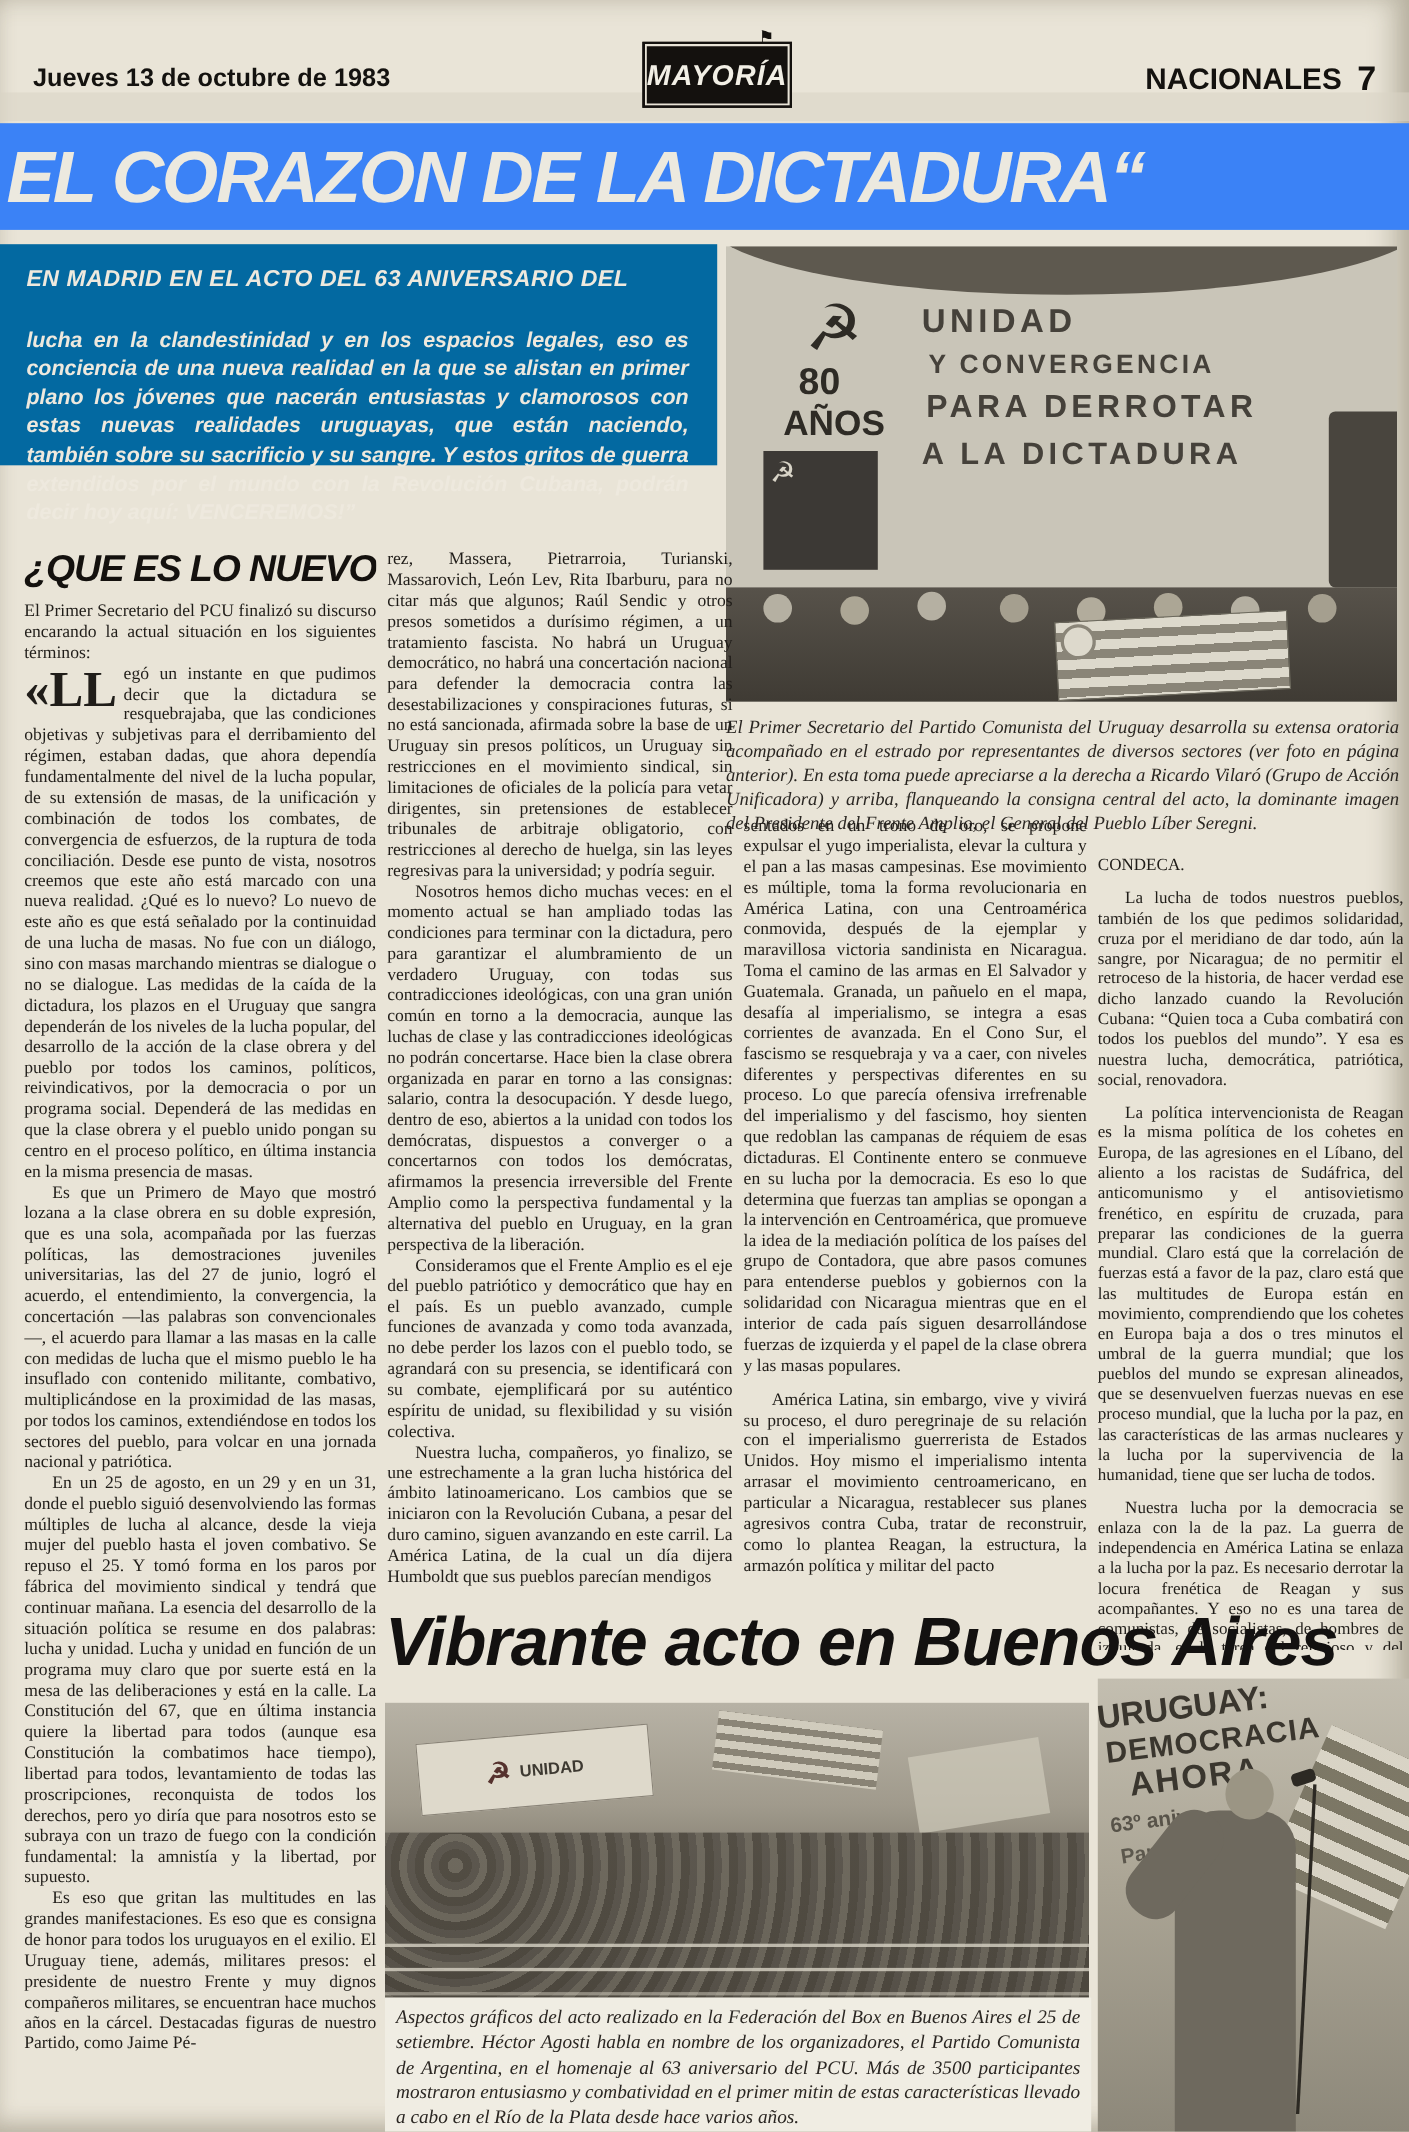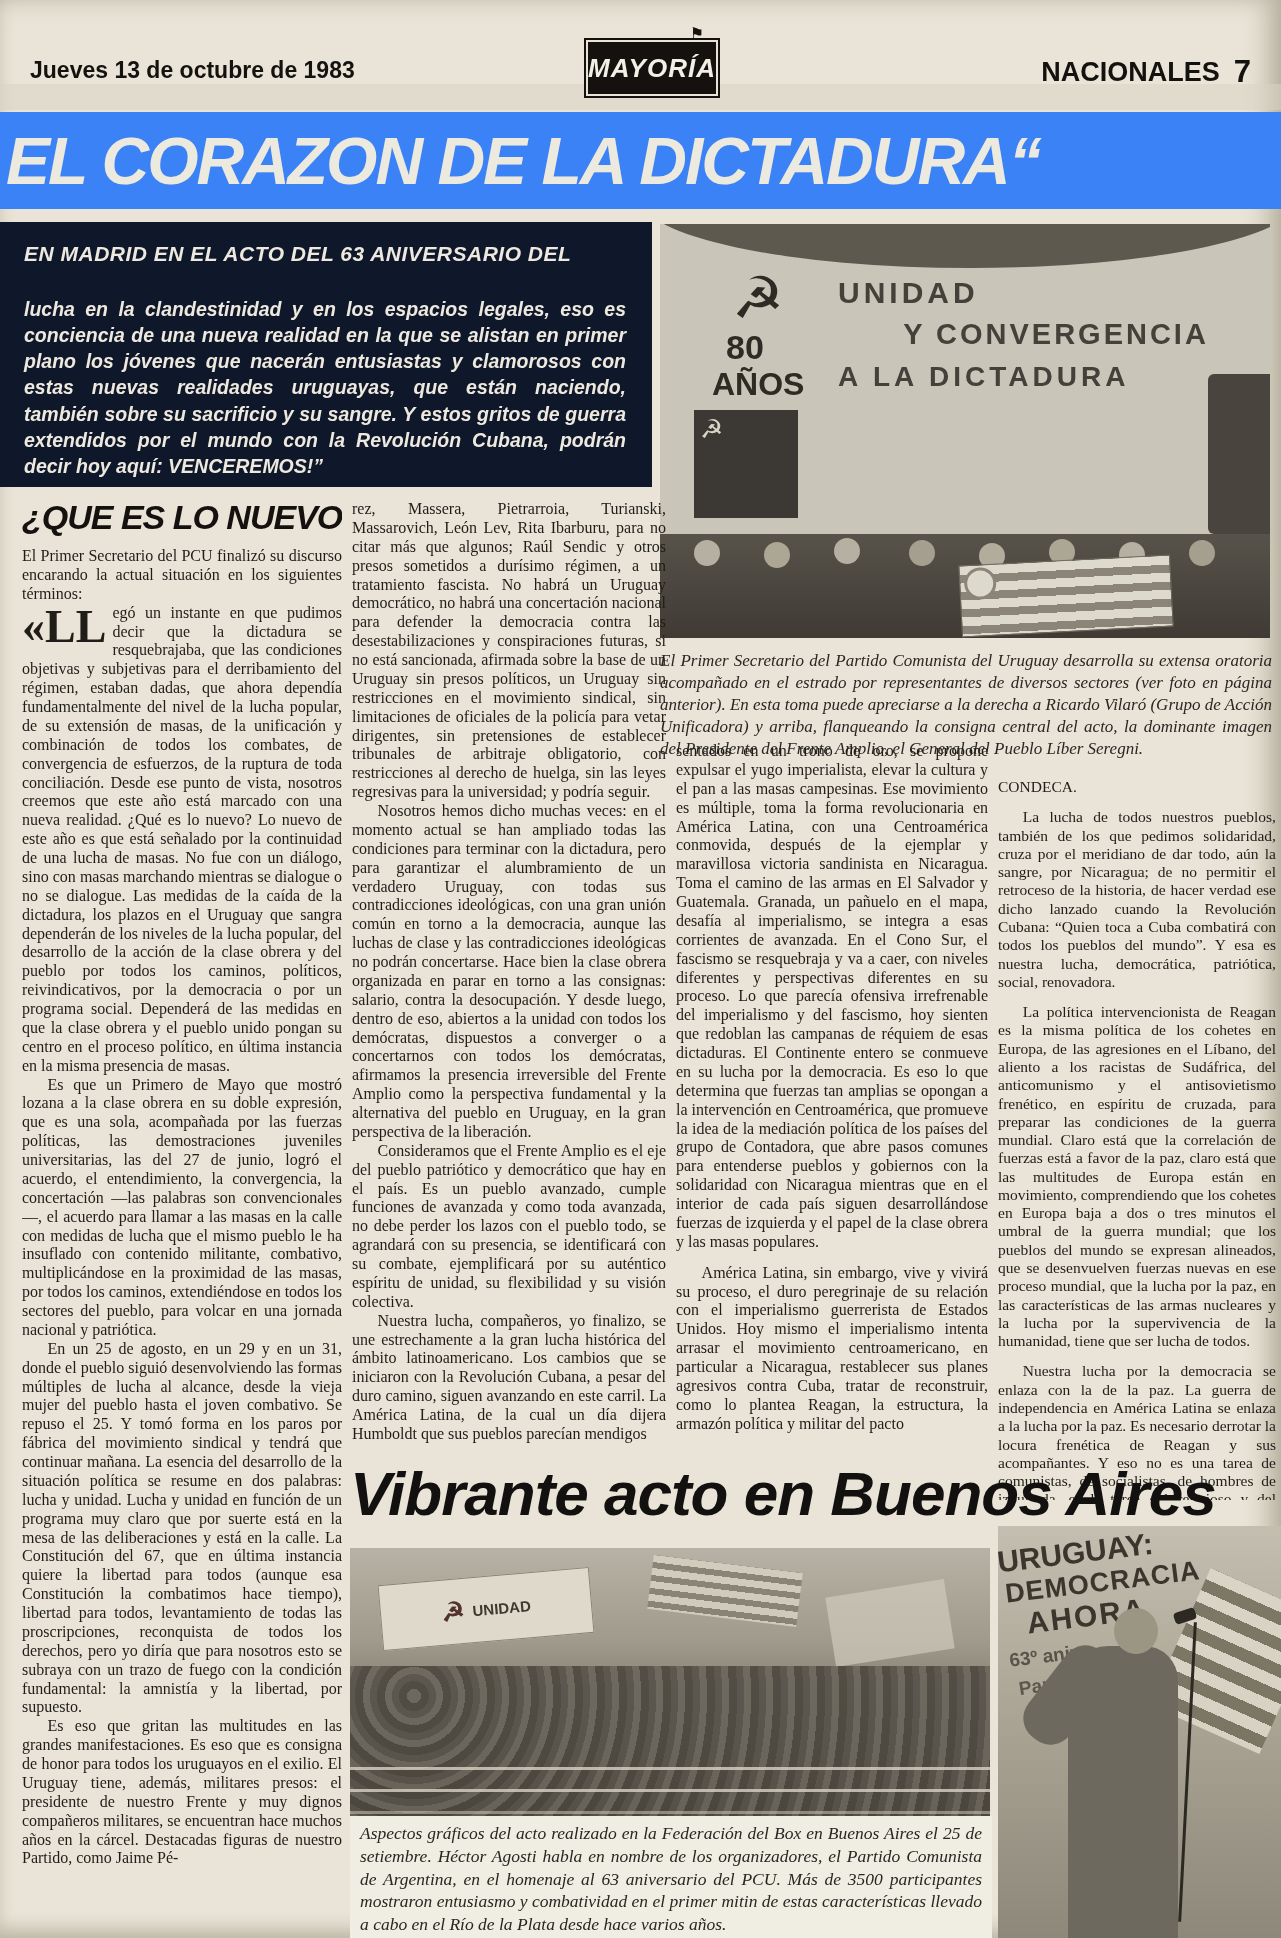--- a/index.html
+++ b/index.html
@@ -21,42 +21,42 @@
                font-weight:900;font-size:27px;color:#14120f;display:flex;gap:14px;align-items:center;}
   .hdr-pagenum{font-size:31px;}
 
   
   .headline-bar{position:absolute;top:112px;left:0;width:1281px;height:97px;background:#3b82f6;
                 display:flex;align-items:center;}
   .headline-bar h1{margin:0 0 0 6px;font-family:"Liberation Sans",sans-serif;font-style:italic;
                    font-weight:900;font-size:66px;letter-spacing:-2px;color:#ece9df;white-space:nowrap;}
 
   
-  .lead-box{position:absolute;top:222px;left:0;width:652px;height:265px;background:#0f172a;
+  .lead-box{position:absolute;top:222px;left:0;width:652px;height:201px;background:#0369a1;
             box-sizing:border-box;padding:20px 26px 0 24px;}
   .lead-kicker{font-family:"Liberation Sans",sans-serif;font-style:italic;font-weight:bold;
                font-size:21px;color:#eee9de;letter-spacing:.5px;margin:0;}
   .lead-body{font-family:"Liberation Sans",sans-serif;font-style:italic;font-weight:bold;
              font-size:19.5px;line-height:1.34;color:#eee9de;text-align:justify;margin:30px 0 0 0;}
 
   
   .photo-top{position:absolute;top:224px;left:660px;width:610px;height:414px;background:#c9c5b8;overflow:hidden;}
   .pt-curtain{position:absolute;top:-34px;left:-20px;width:660px;height:78px;background:#5e594f;
               border-radius:0 0 50% 50%/0 0 90% 90%;}
   .pt-hs{position:absolute;top:40px;left:72px;font-size:58px;color:#2e2b25;}
   .pt-63{position:absolute;top:104px;left:66px;font-family:"Liberation Sans",sans-serif;font-weight:900;
          font-size:34px;color:#2e2b25;}
   .pt-anos{position:absolute;top:142px;left:52px;font-family:"Liberation Sans",sans-serif;font-weight:900;
            font-size:32px;color:#2e2b25;}
   .pt-flag{position:absolute;top:186px;left:34px;width:104px;height:108px;background:#3c3935;}
   .pt-flag span{position:absolute;top:4px;left:6px;font-size:26px;color:#d8d4c7;}
   .pt-banner{position:absolute;top:52px;left:178px;width:420px;font-family:"Liberation Sans",sans-serif;
              font-weight:bold;color:#45413a;}
   .pt-b1{font-size:30px;letter-spacing:4px;margin:0;}
-  .pt-b2{font-size:29px;letter-spacing:3px;margin:8px 0 0 16px;text-align:center;}
+  .pt-b2{font-size:24px;letter-spacing:3px;margin:8px 0 0 6px;}
   .pt-b3{font-size:29px;letter-spacing:4px;margin:8px 0 0 4px;}
   .pt-b4{font-size:28px;letter-spacing:4px;margin:10px 0 0 0;}
   .pt-b5{font-size:30px;letter-spacing:3px;margin:22px 0 0 6px;white-space:nowrap;}
   .pt-podium{position:absolute;top:150px;right:-8px;width:70px;height:160px;background:#49453e;border-radius:6px;}
   .pt-people{position:absolute;bottom:0;left:0;width:100%;height:104px;background:linear-gradient(180deg,#57524a,#3f3b34);}
   .pt-head{position:absolute;top:6px;left:34px;width:26px;height:26px;border-radius:50%;background:#b5b0a2;
            box-shadow:70px 2px 0 #aca695,140px -2px 0 #b5b0a2,215px 0 0 #a59f8f,285px 3px 0 #b2ac9c,
                       355px -1px 0 #aca695,425px 2px 0 #b5b0a2,495px 0 0 #a59f8f;}
   .pt-uflag{position:absolute;bottom:6px;left:300px;width:210px;height:70px;transform:rotate(-3deg);
             background:repeating-linear-gradient(180deg,#ddd9cc 0 9px,#8a8578 9px 17px);border:1px solid #6d6a5e;}
@@ -151,20 +151,21 @@
     <div class="pt-curtain"></div>
     <div class="pt-hs">☭</div>
     <div class="pt-63">80</div>
     <div class="pt-anos">AÑOS</div>
     <div class="pt-flag">
       <span>☭</span>
     </div>
     <div class="pt-banner">
       <p class="pt-b1">UNIDAD</p>
       <p class="pt-b2">Y CONVERGENCIA</p>
+      <p class="pt-b3">PARA DERROTAR</p>
       <p class="pt-b4">A LA DICTADURA</p>
     </div>
     <div class="pt-podium"></div>
     <div class="pt-people">
       <div class="pt-head"></div>
       <div class="pt-uflag">
         <span class="sun"></span>
       </div>
     </div>
   </div>

